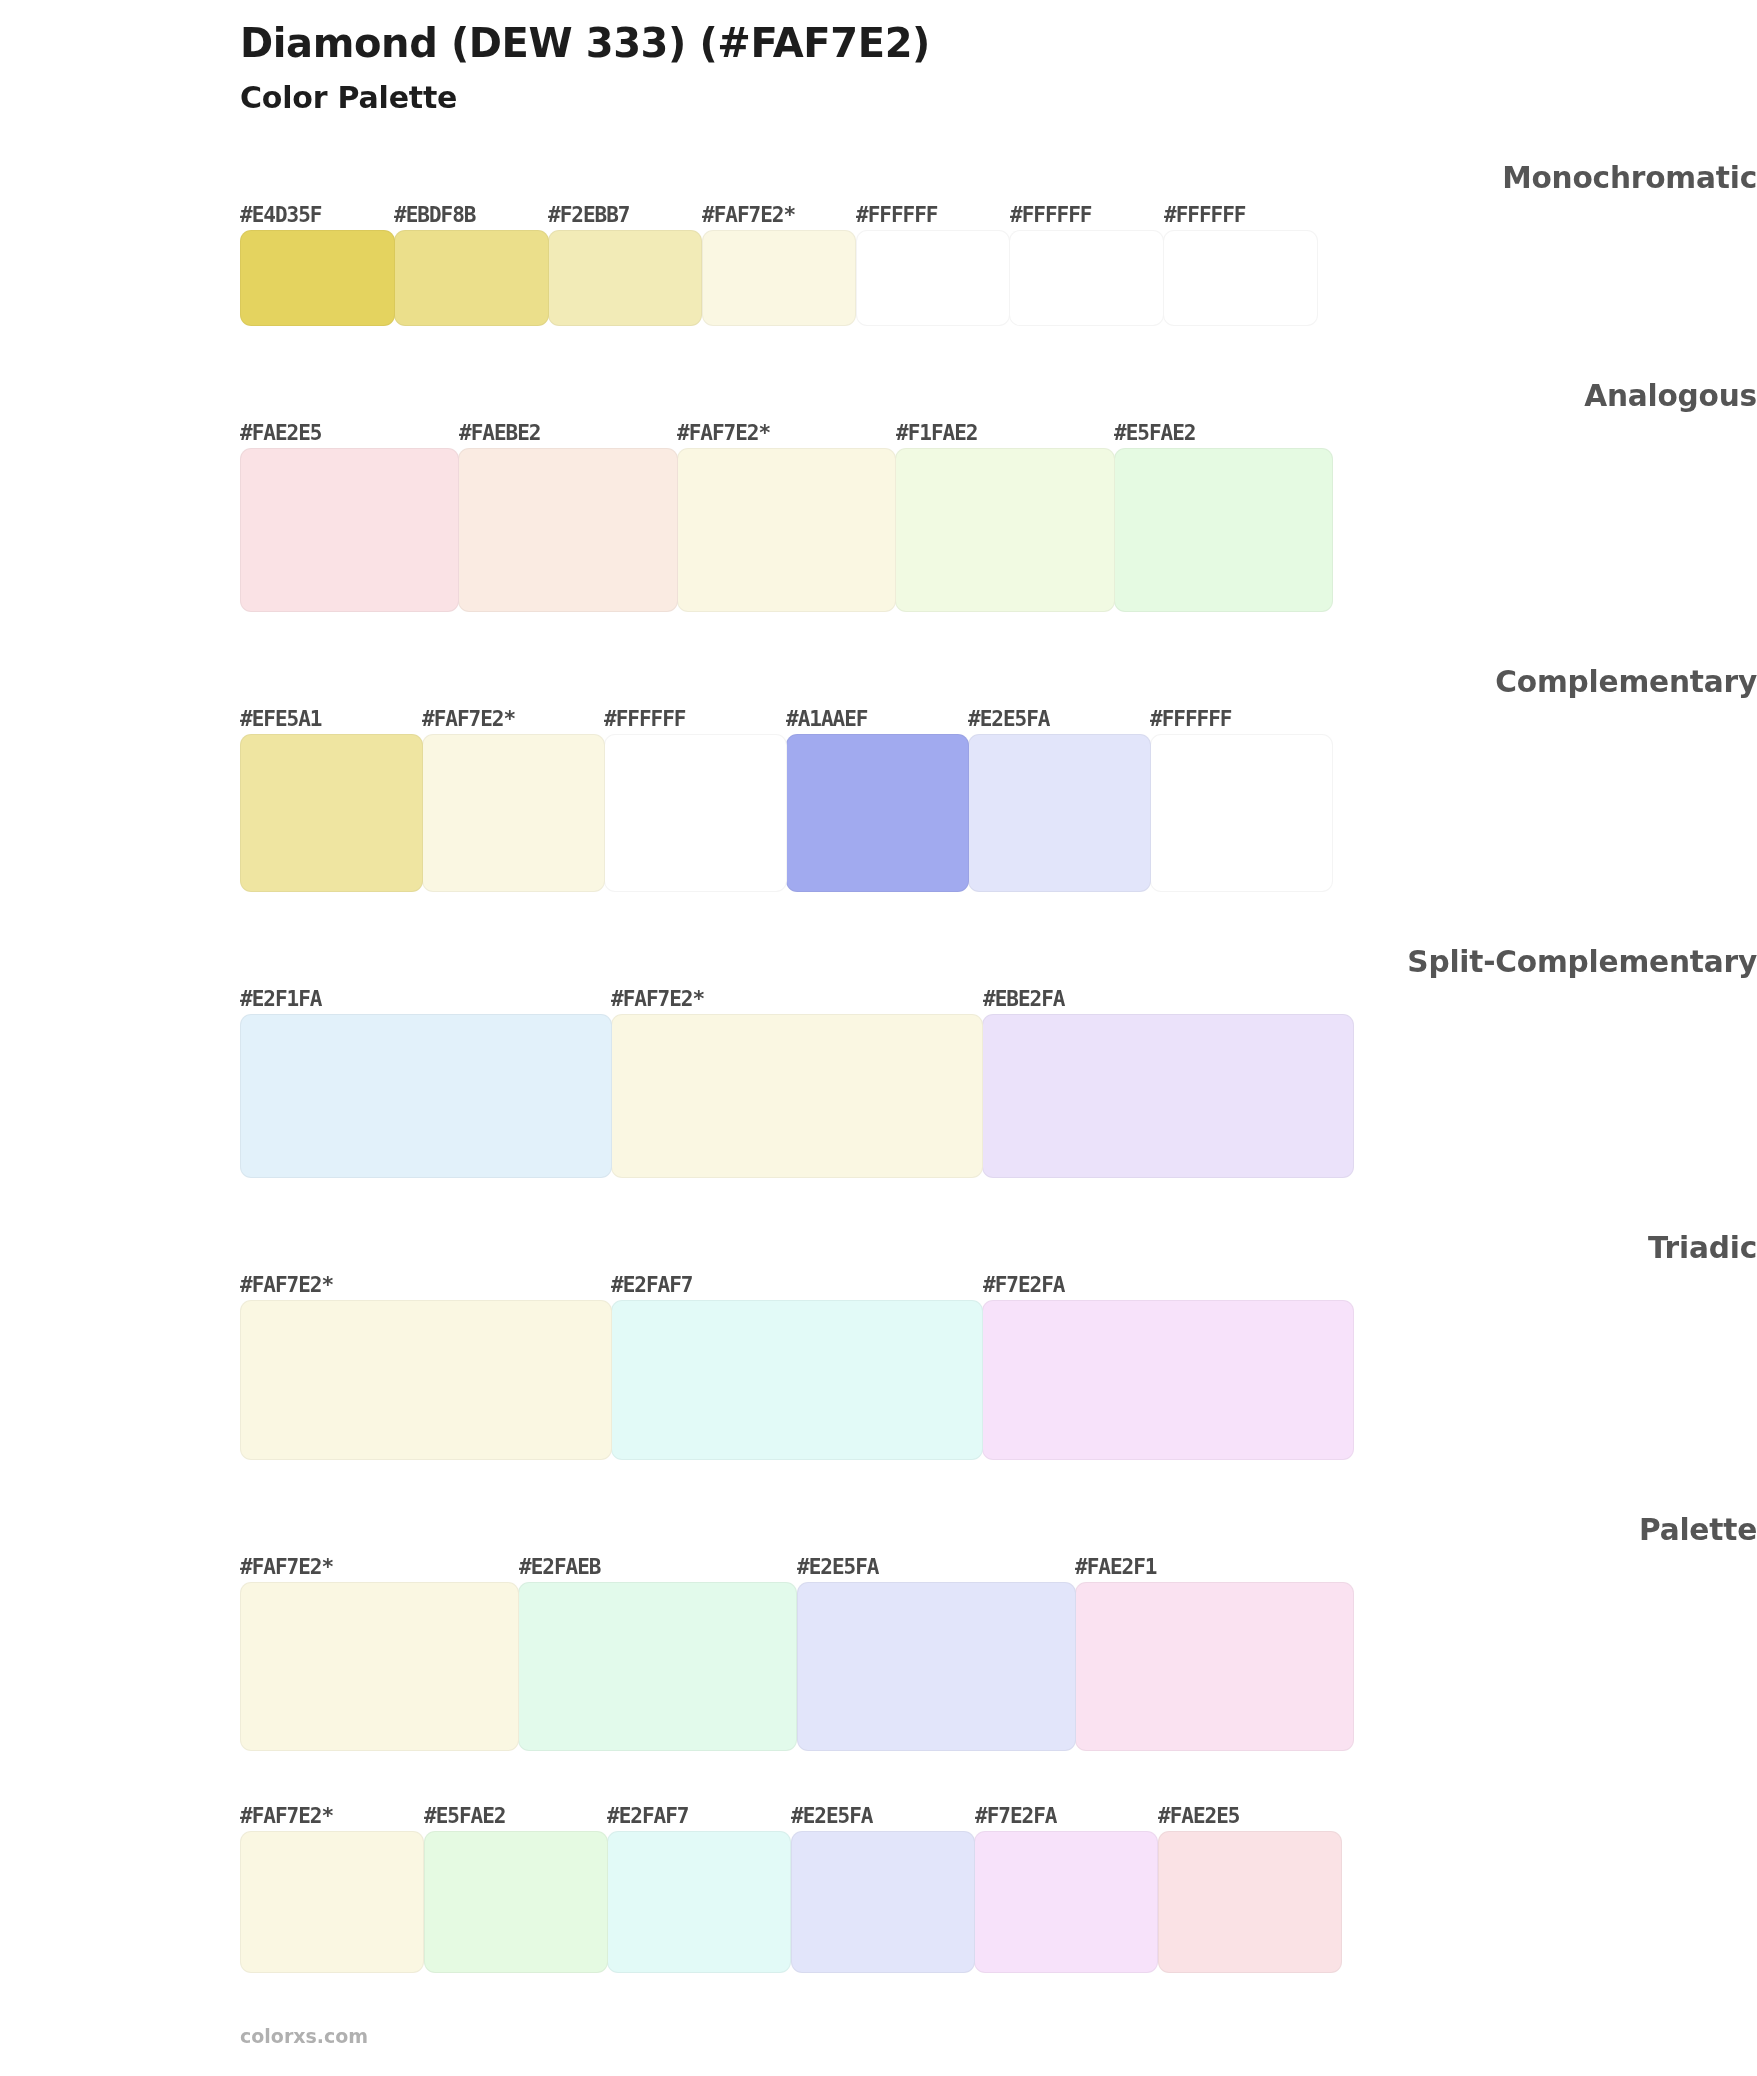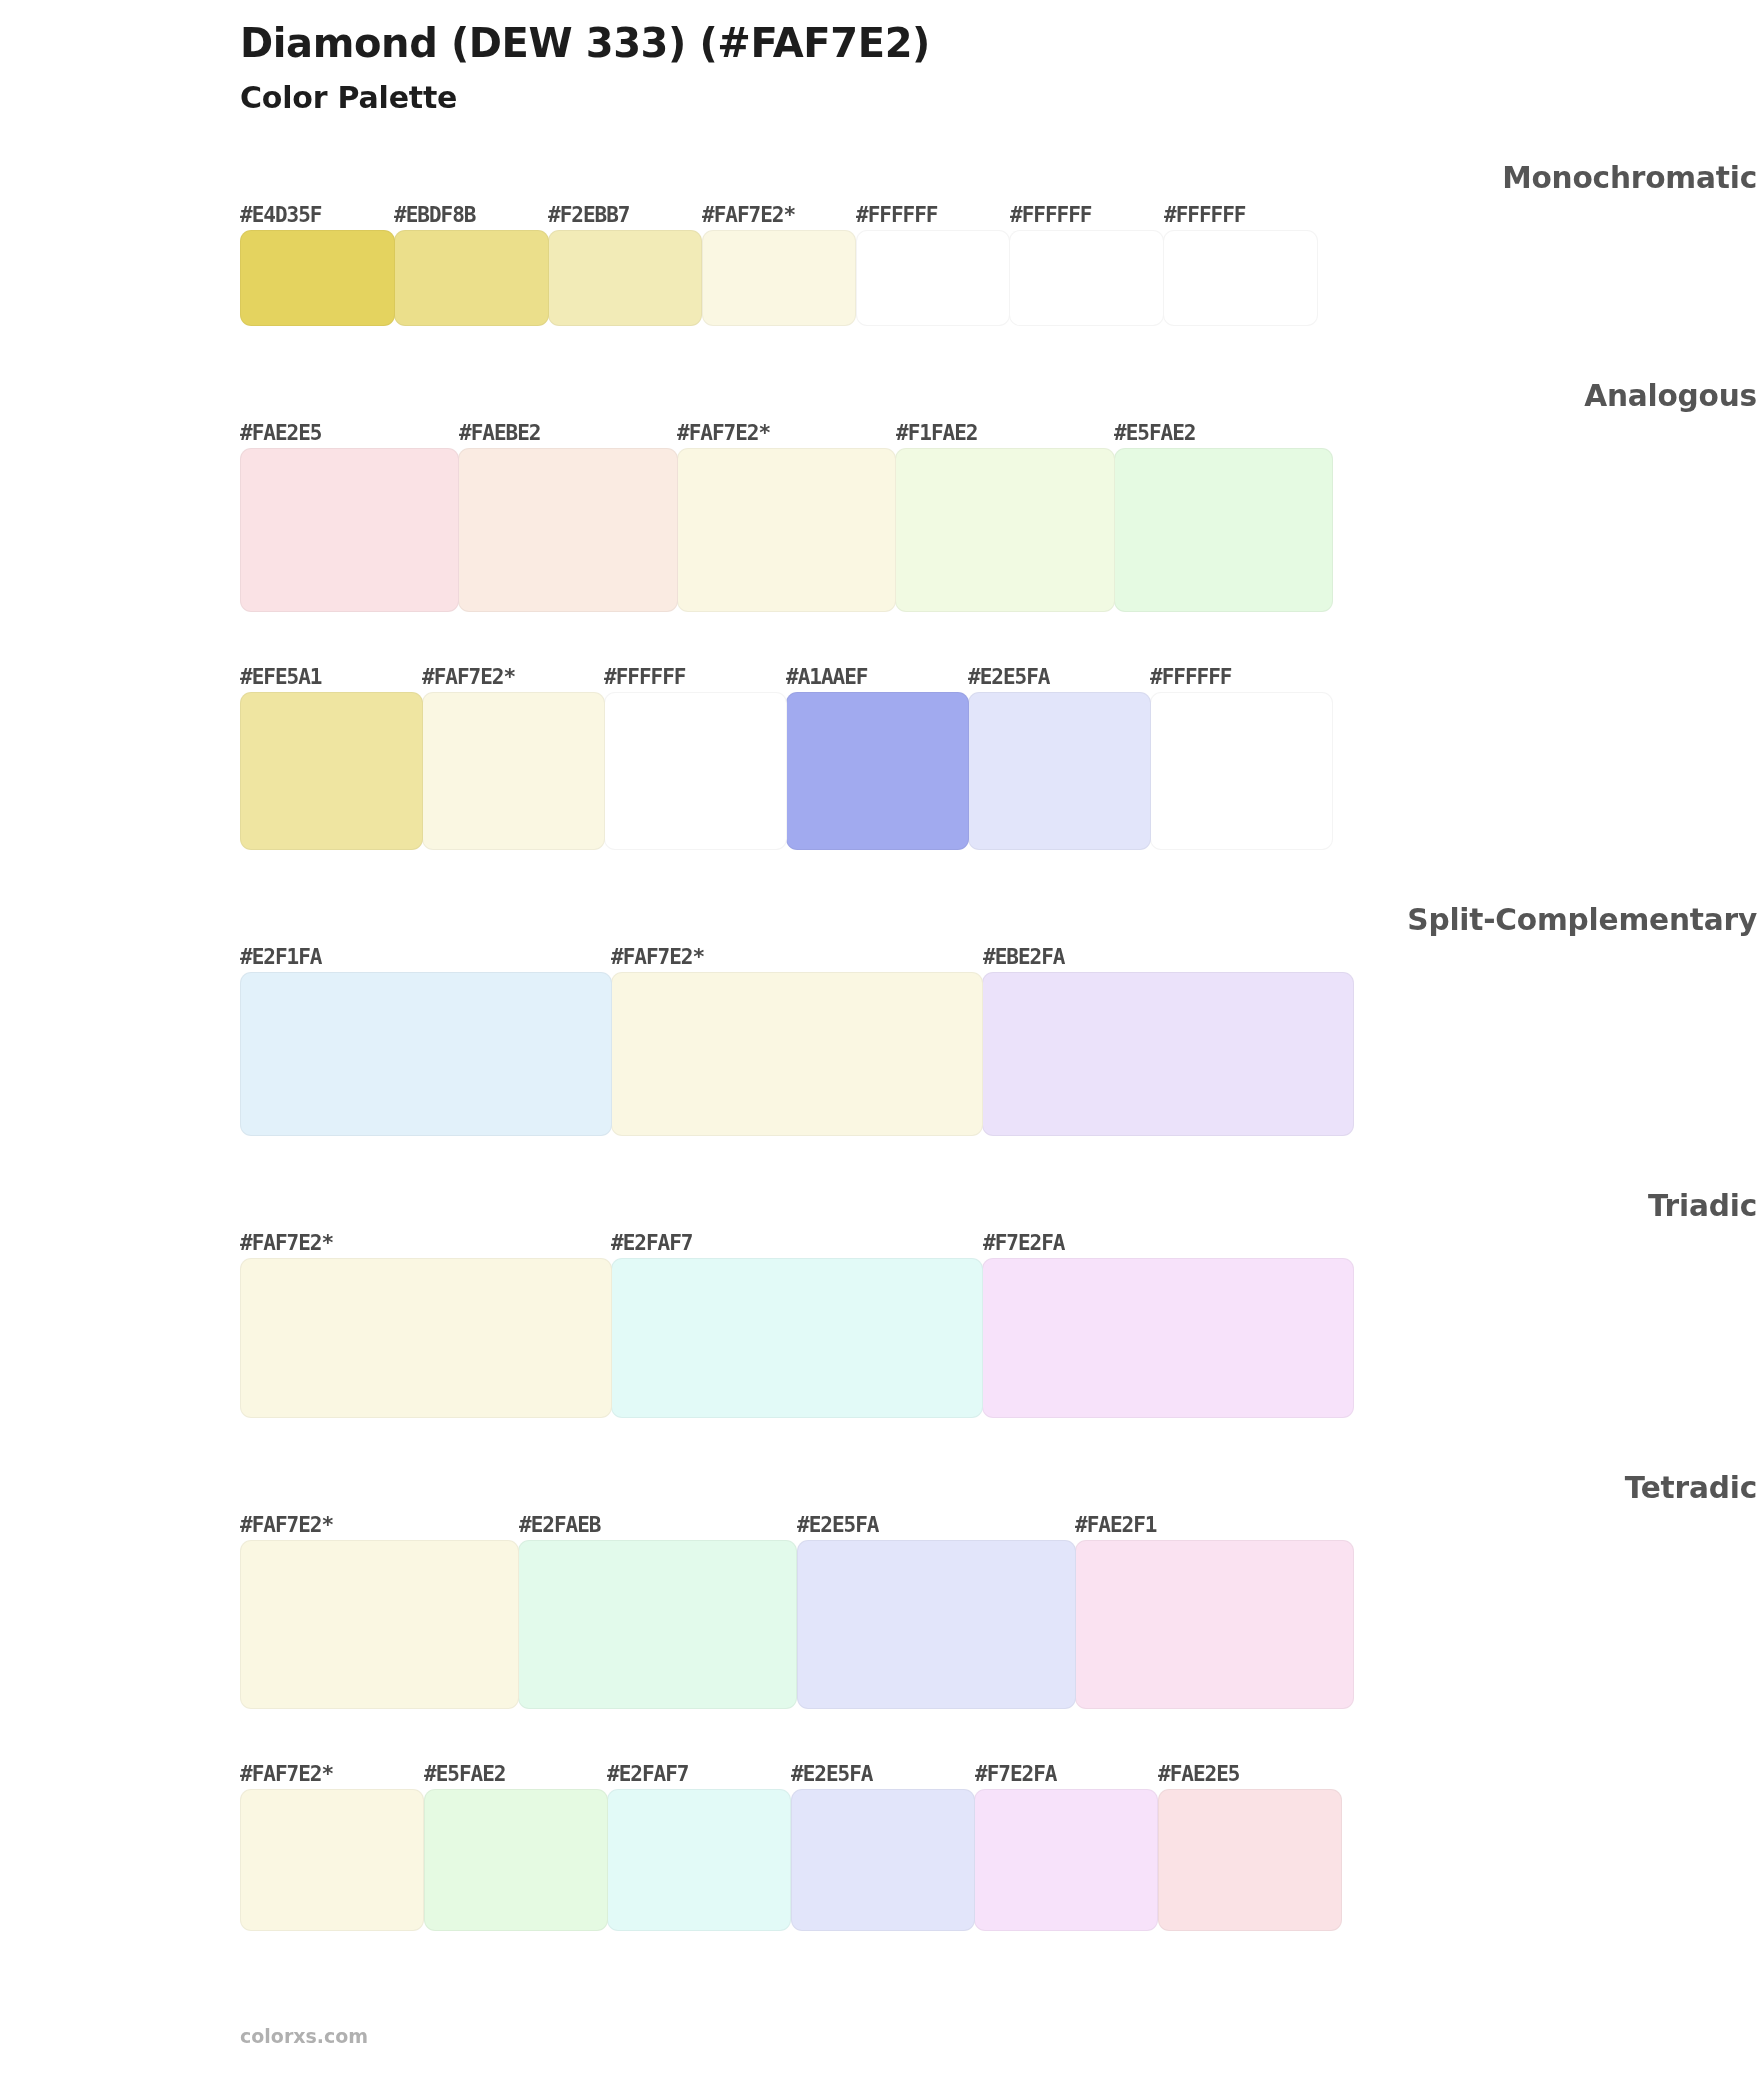--- a/index.html
+++ b/index.html
@@ -151,20 +151,21 @@
         </div>
         <div class="swatch-row" style="width: 1093px; height: 164px; margin-bottom: 53px;">
           <div class="swatch" style="background: rgb(250, 226, 229); z-index: 5;"></div>
           <div class="swatch" style="background: rgb(250, 235, 226); z-index: 4;"></div>
           <div class="swatch" style="background: rgb(250, 247, 226); z-index: 3;"></div>
           <div class="swatch" style="background: rgb(241, 250, 226); z-index: 2;"></div>
           <div class="swatch" style="background: rgb(229, 250, 226); z-index: 1;"></div>
         </div>
       </div>
       <div class="palette-section">
+        <h3 class="section-title">Complementary</h3>
         <div class="swatch-labels" style="width: 1093px;">
           <span class="swatch-label" style="left: 0px;">#EFE5A1</span>
           <span class="swatch-label" style="left: 182px;">#FAF7E2*</span>
           <span class="swatch-label" style="left: 364px;">#FFFFFF</span>
           <span class="swatch-label" style="left: 546px;">#A1AAEF</span>
           <span class="swatch-label" style="left: 728px;">#E2E5FA</span>
           <span class="swatch-label" style="left: 910px;">#FFFFFF</span>
         </div>
         <div class="swatch-row" style="width: 1093px; height: 158px; margin-bottom: 53px;">
           <div class="swatch" style="background: rgb(239, 229, 161); z-index: 6;"></div>
@@ -195,21 +196,21 @@
           <span class="swatch-label" style="left: 371px;">#E2FAF7</span>
           <span class="swatch-label" style="left: 743px;">#F7E2FA</span>
         </div>
         <div class="swatch-row" style="width: 1114px; height: 160px; margin-bottom: 53px;">
           <div class="swatch" style="background: rgb(250, 247, 226); z-index: 3;"></div>
           <div class="swatch" style="background: rgb(226, 250, 247); z-index: 2;"></div>
           <div class="swatch" style="background: rgb(247, 226, 250); z-index: 1;"></div>
         </div>
       </div>
       <div class="palette-section">
-        <h3 class="section-title">Tetradic</h3>
+        <h3 class="section-title">Palette</h3>
         <div class="swatch-labels" style="width: 1114px;">
           <span class="swatch-label" style="left: 0px;">#FAF7E2*</span>
           <span class="swatch-label" style="left: 279px;">#E2FAEB</span>
           <span class="swatch-label" style="left: 557px;">#E2E5FA</span>
           <span class="swatch-label" style="left: 835px;">#FAE2F1</span>
         </div>
         <div class="swatch-row" style="width: 1114px; height: 169px; margin-bottom: 53px;">
           <div class="swatch" style="background: rgb(250, 247, 226); z-index: 4;"></div>
           <div class="swatch" style="background: rgb(226, 250, 235); z-index: 3;"></div>
           <div class="swatch" style="background: rgb(226, 229, 250); z-index: 2;"></div>

